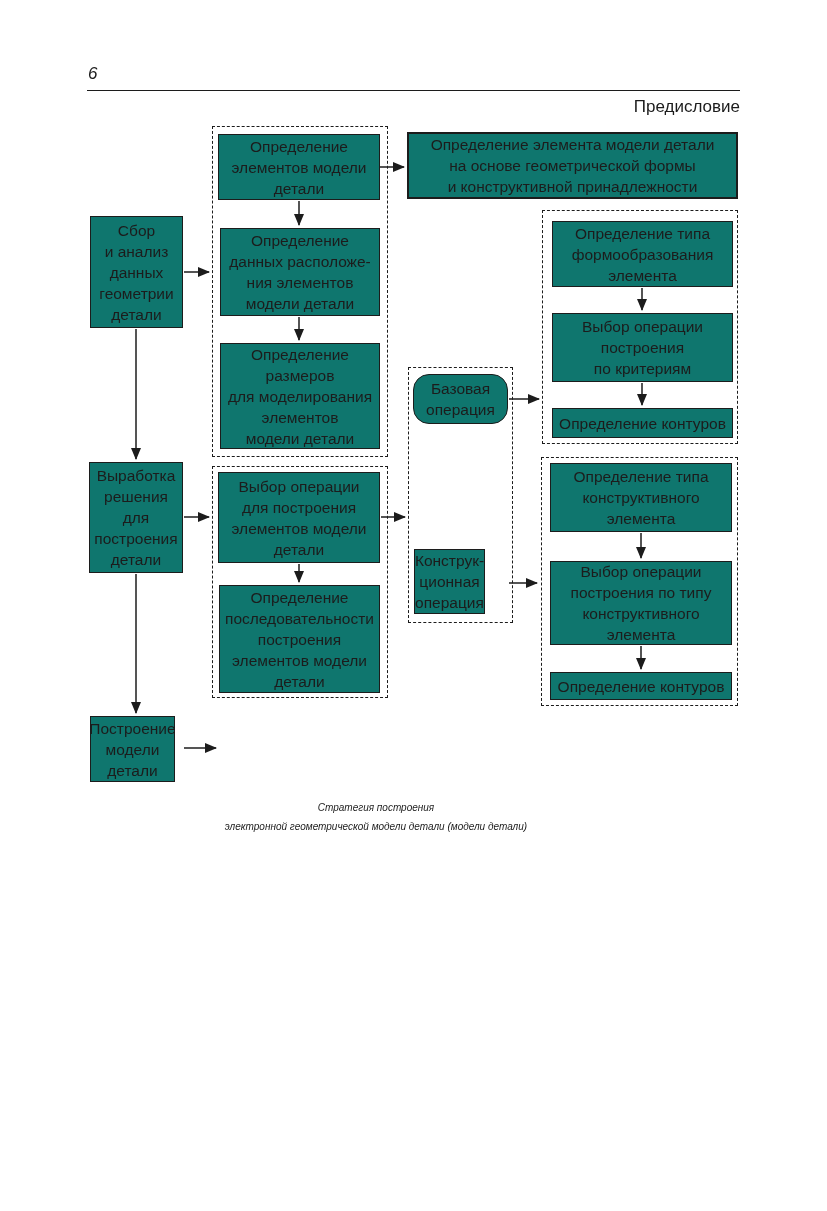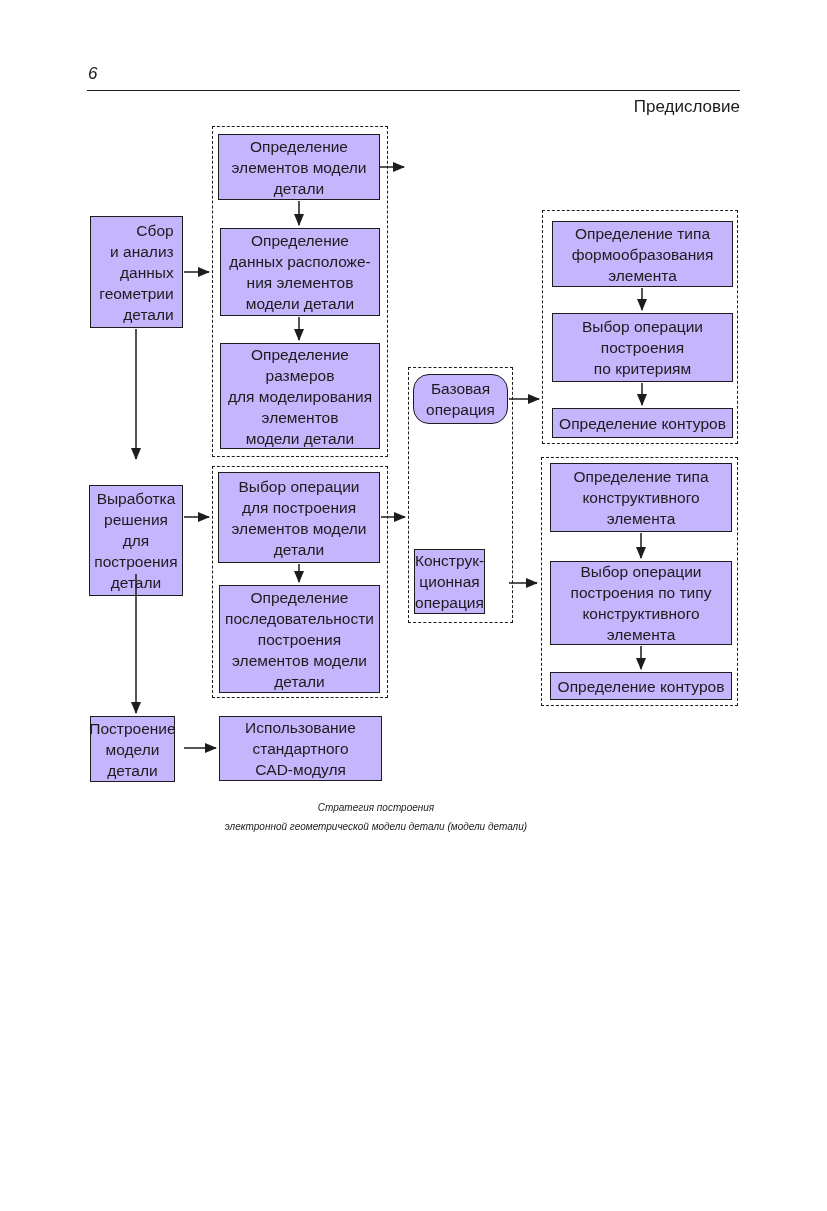--- a/index.html
+++ b/index.html
@@ -24,21 +24,21 @@
   }
   .header-rule {
     position: absolute; left: 87px; top: 90px;
     width: 653px; height: 0;
     border-top: 1.4px solid #1c1c1c;
   }
   
   .box {
     position: absolute;
     border: 1.5px solid #1c1c1c;
-    background: #c4b5fd;
+    background: #0f766e;
     display: flex; align-items: center; justify-content: center;
     text-align: center;
     white-space: pre-line;
     font-size: 15.5px;
     line-height: 21px;
     box-sizing: border-box;
     z-index: 2;
   }
   .box.thick { border-width: 2px; }
   .dashed-group {
@@ -73,26 +73,26 @@
   <div class="page-number">6</div>
   <div class="header-title">Предисловие</div>
   <div class="header-rule"></div>
 
   <div class="dashed-group" style="left:212px; top:126px; width:176px; height:331px;"></div>
   <div class="dashed-group" style="left:212px; top:466px; width:176px; height:232px;"></div>
   <div class="dashed-group" style="left:408px; top:367px; width:105px; height:256px;"></div>
   <div class="dashed-group" style="left:542px; top:210px; width:196px; height:234px;"></div>
   <div class="dashed-group" style="left:541px; top:457px; width:197px; height:249px;"></div>
 
-  <div class="box" style="left:90px; top:216px; width:93px; height:112px;text-align:right;">Сбор
+  <div class="box" style="left:90px; top:216px; width:93px; height:112px;">Сбор
 и анализ
 данных
 геометрии
 детали</div>
-  <div class="box" style="left:89px; top:462px; width:94px; height:111px;margin-top:23px;">Выработка
+  <div class="box" style="left:89px; top:462px; width:94px; height:111px;">Выработка
 решения
 для
 построения
 детали</div>
   <div class="box" style="left:90px; top:716px; width:85px; height:66px;">Построение
 модели
 детали</div>
 
   <div class="box" style="left:218px; top:134px; width:162px; height:66px;">Определение
 элементов модели
@@ -100,34 +100,34 @@
   <div class="box" style="left:220px; top:228px; width:160px; height:88px;">Определение
 данных расположе-
 ния элементов
 модели детали</div>
   <div class="box" style="left:220px; top:343px; width:160px; height:106px;">Определение
 размеров
 для моделирования
 элементов
 модели детали</div>
 
+  <div class="box thick" style="left:407px; top:132px; width:331px; height:67px;">Определение элемента модели детали
+на основе геометрической формы
+и конструктивной принадлежности</div>
 
   <div class="box" style="left:218px; top:472px; width:162px; height:91px;">Выбор операции
 для построения
 элементов модели
 детали</div>
   <div class="box" style="left:219px; top:585px; width:161px; height:108px;">Определение
 последовательности
 построения
 элементов модели
 детали</div>
 
-  <div class="box" style="left:219px; top:716px; width:163px; height:65px;">Использование
-стандартного
-CAD-модуля</div>
 
   <div class="box" style="left:413px; top:374px; width:95px; height:50px;border-radius:16px;">Базовая
 операция</div>
   <div class="box" style="left:414px; top:549px; width:71px; height:65px;">Конструк-
 ционная
 операция</div>
 
   <div class="box" style="left:552px; top:221px; width:181px; height:66px;">Определение типа
 формообразования
 элемента</div>

